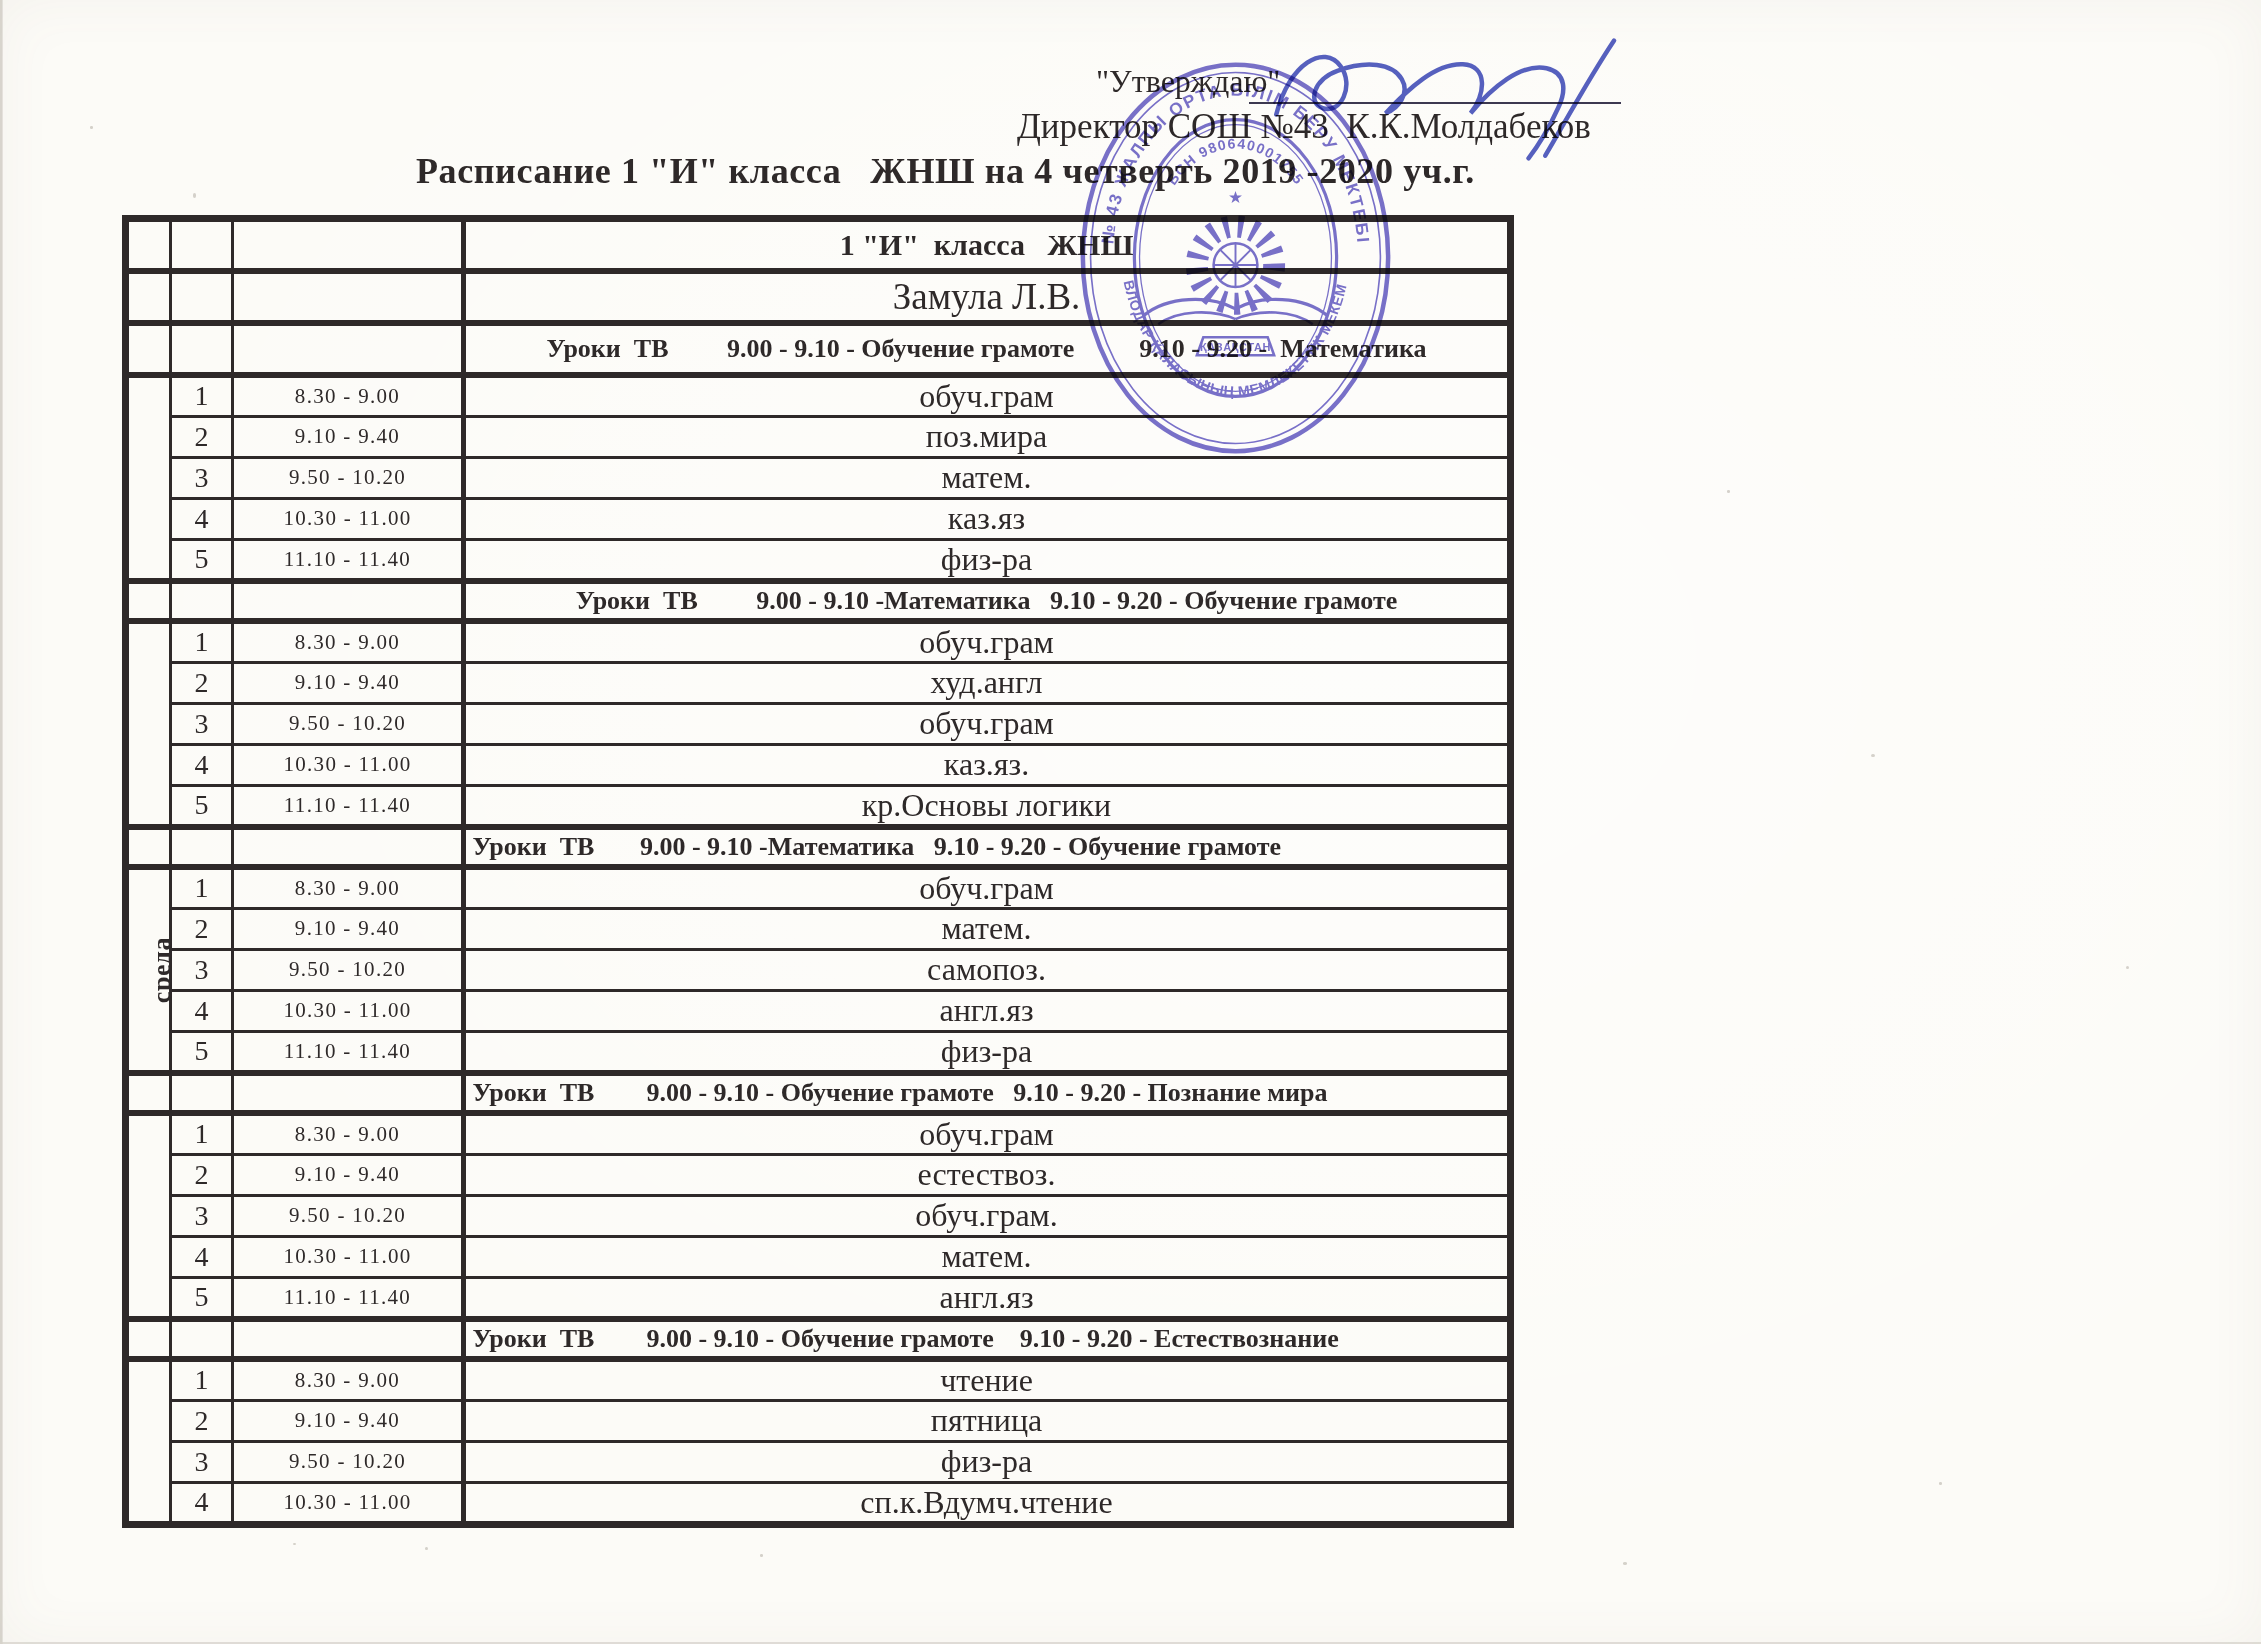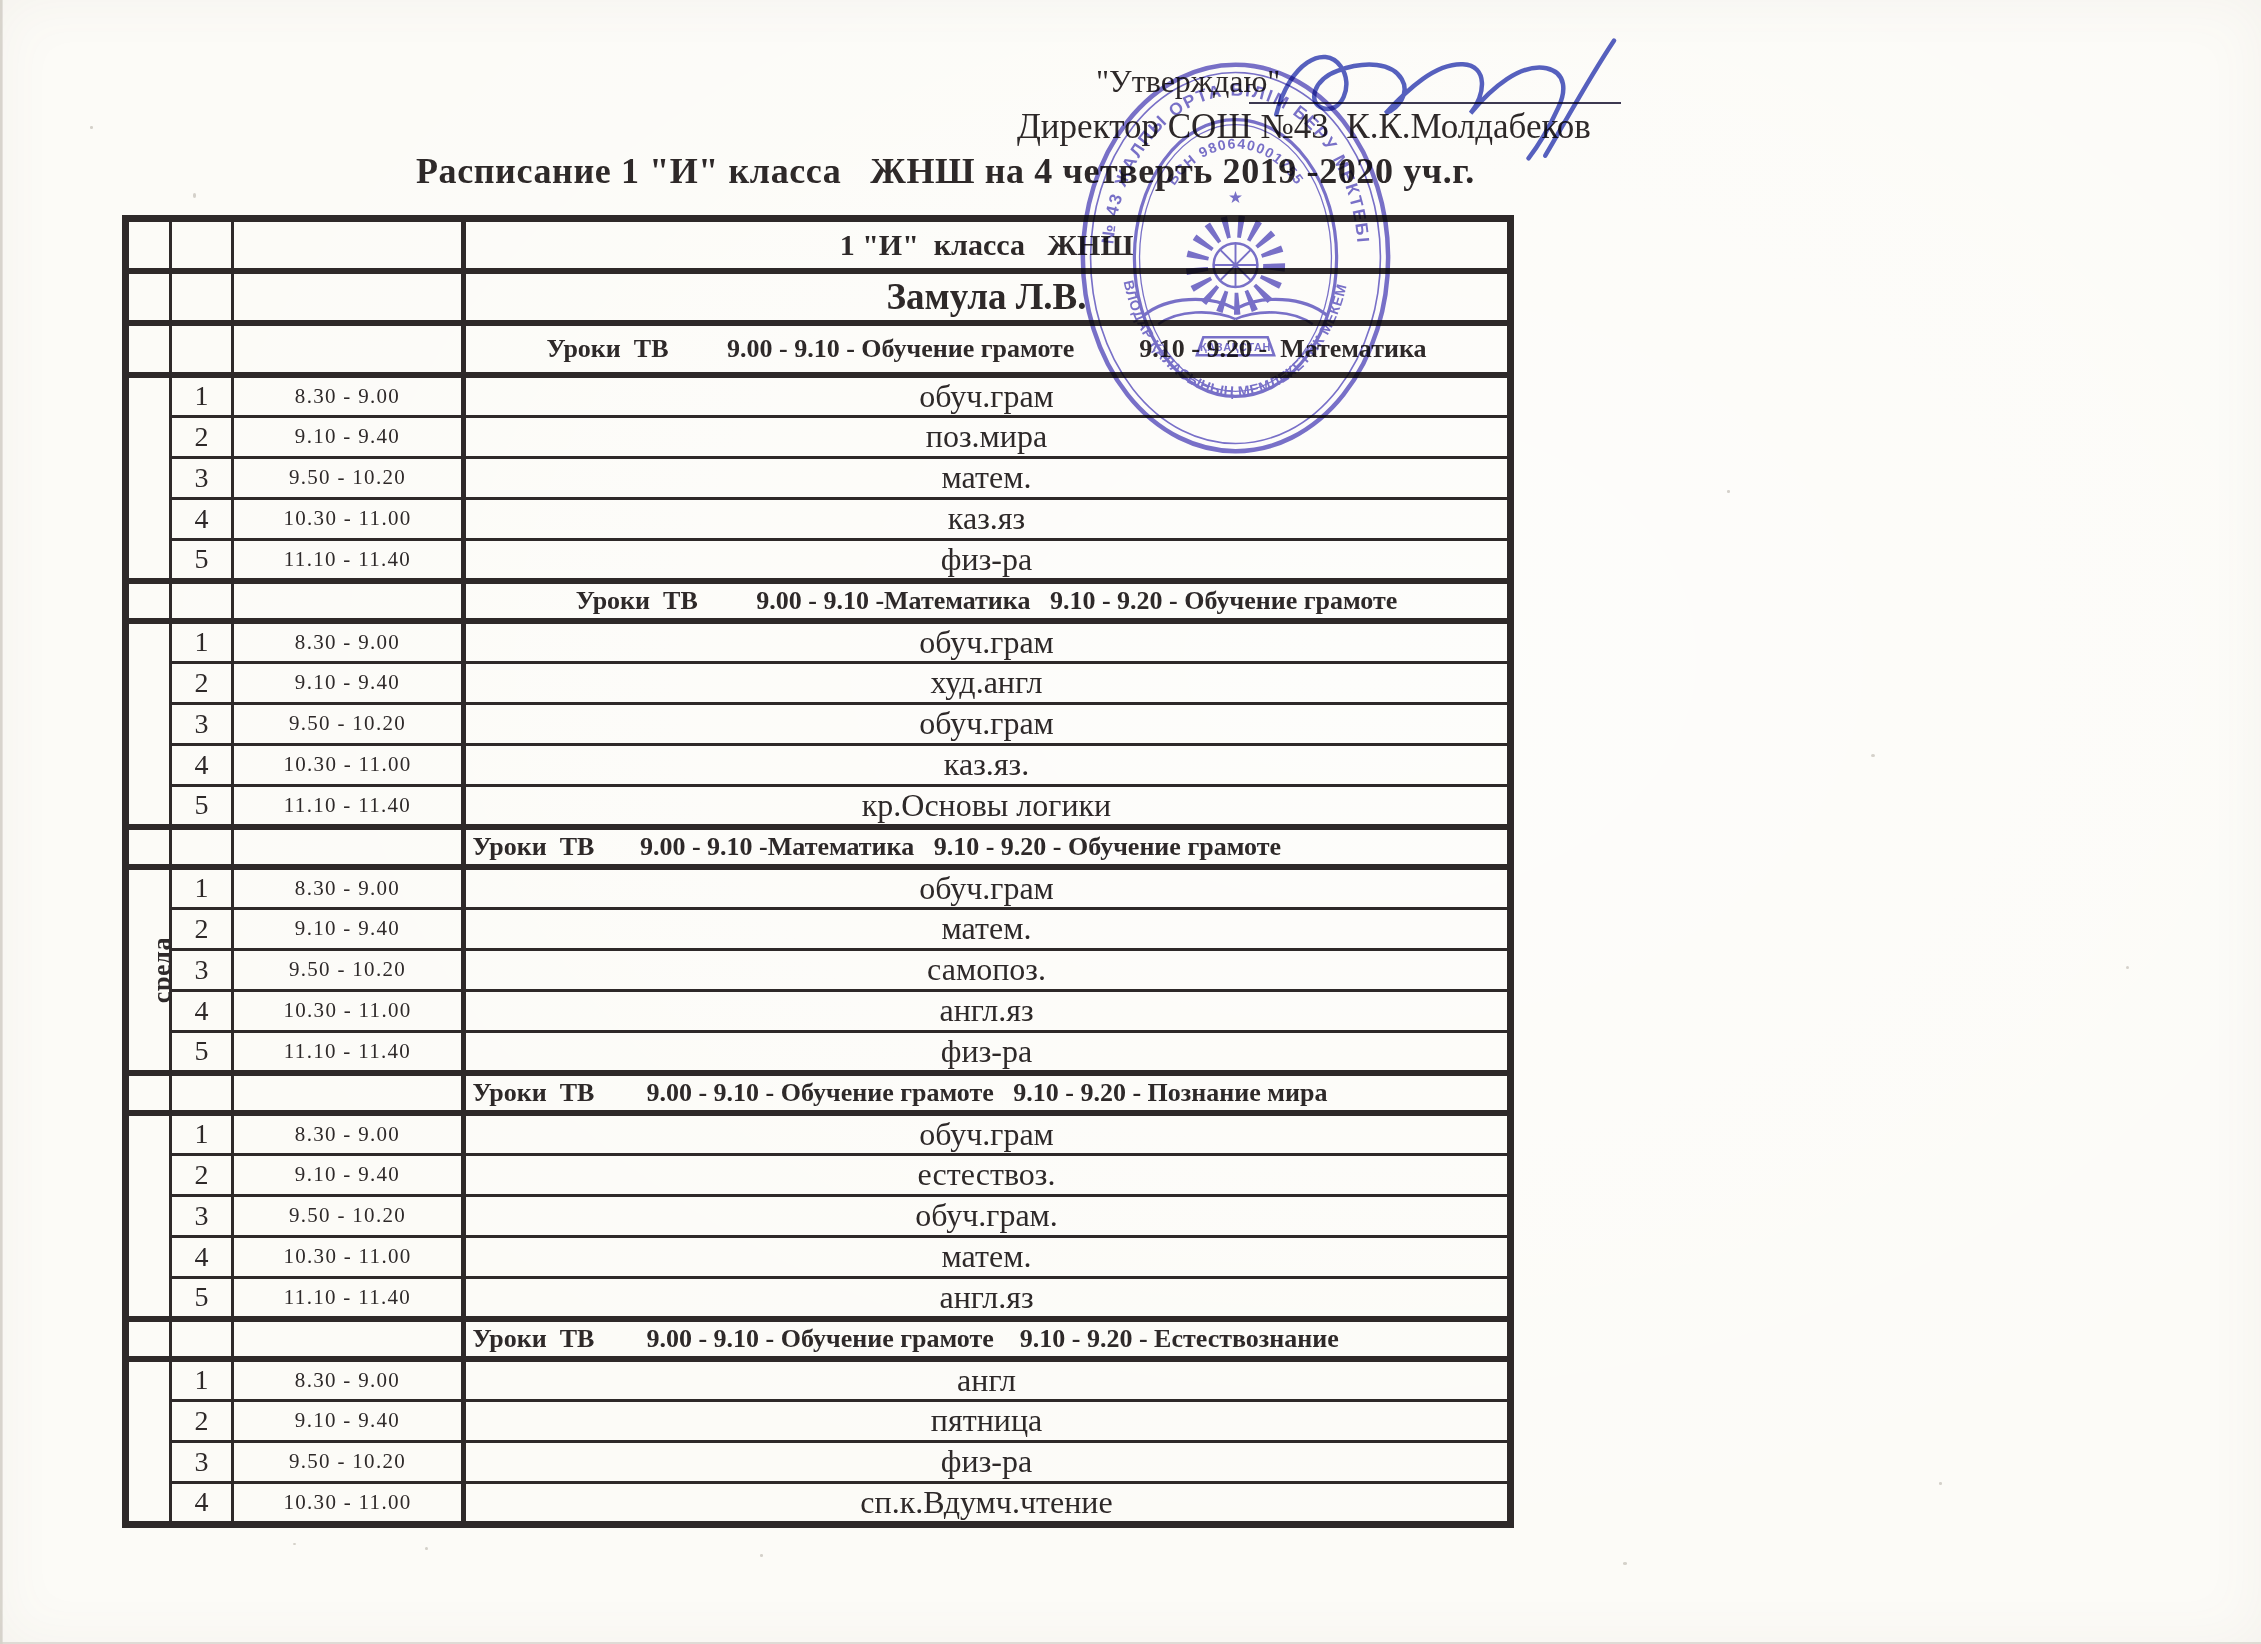--- a/index.html
+++ b/index.html
@@ -67,21 +67,21 @@
   .ct{width:231px;font-size:21px;letter-spacing:1.3px;}
   .cs{font-size:32px;}
   .vert{
     display:inline-block;
     transform:rotate(-90deg);
     font-weight:bold;font-size:26px;
     white-space:nowrap;
     letter-spacing:0.6px;
   }
   .class-hdr{font-size:30px;font-weight:bold;white-space:pre;}
-  .teacher{font-size:37px;font-weight:bold;}
+  .teacher{font-size:37px;font-weight:normal;}
   .tvtext{font-size:26px;font-weight:bold;white-space:pre;}
   td.left{text-align:left;padding-left:6.4px;}
   td.center{text-align:center;}
   
   .stamp{
     position:absolute;left:1077px;top:59px;width:317px;height:398px;
     mix-blend-mode:multiply;opacity:.82;
     pointer-events:none;
   }
   .stamp .ln{fill:none;stroke:var(--stamp-ink);}
@@ -256,21 +256,21 @@
         <tr class="rs bt">
           <td class="cd"></td>
           <td class="cn"></td>
           <td class="ct"></td>
           <td class="cs tvtext left">Уроки  ТВ        9.00 - 9.10 - Обучение грамоте    9.10 - 9.20 - Естествознание</td>
         </tr>
         <tr class="rl bt">
           <td class="cd" rowspan="4"><span class="vert">пятница</span></td>
           <td class="cn">1</td>
           <td class="ct">8.30 - 9.00</td>
-          <td class="cs">англ</td>
+          <td class="cs">чтение</td>
         </tr>
         <tr class="rl">
           <td class="cn">2</td>
           <td class="ct">9.10 - 9.40</td>
           <td class="cs">пятница</td>
         </tr>
         <tr class="rl">
           <td class="cn">3</td>
           <td class="ct">9.50 - 10.20</td>
           <td class="cs">физ-ра</td>

